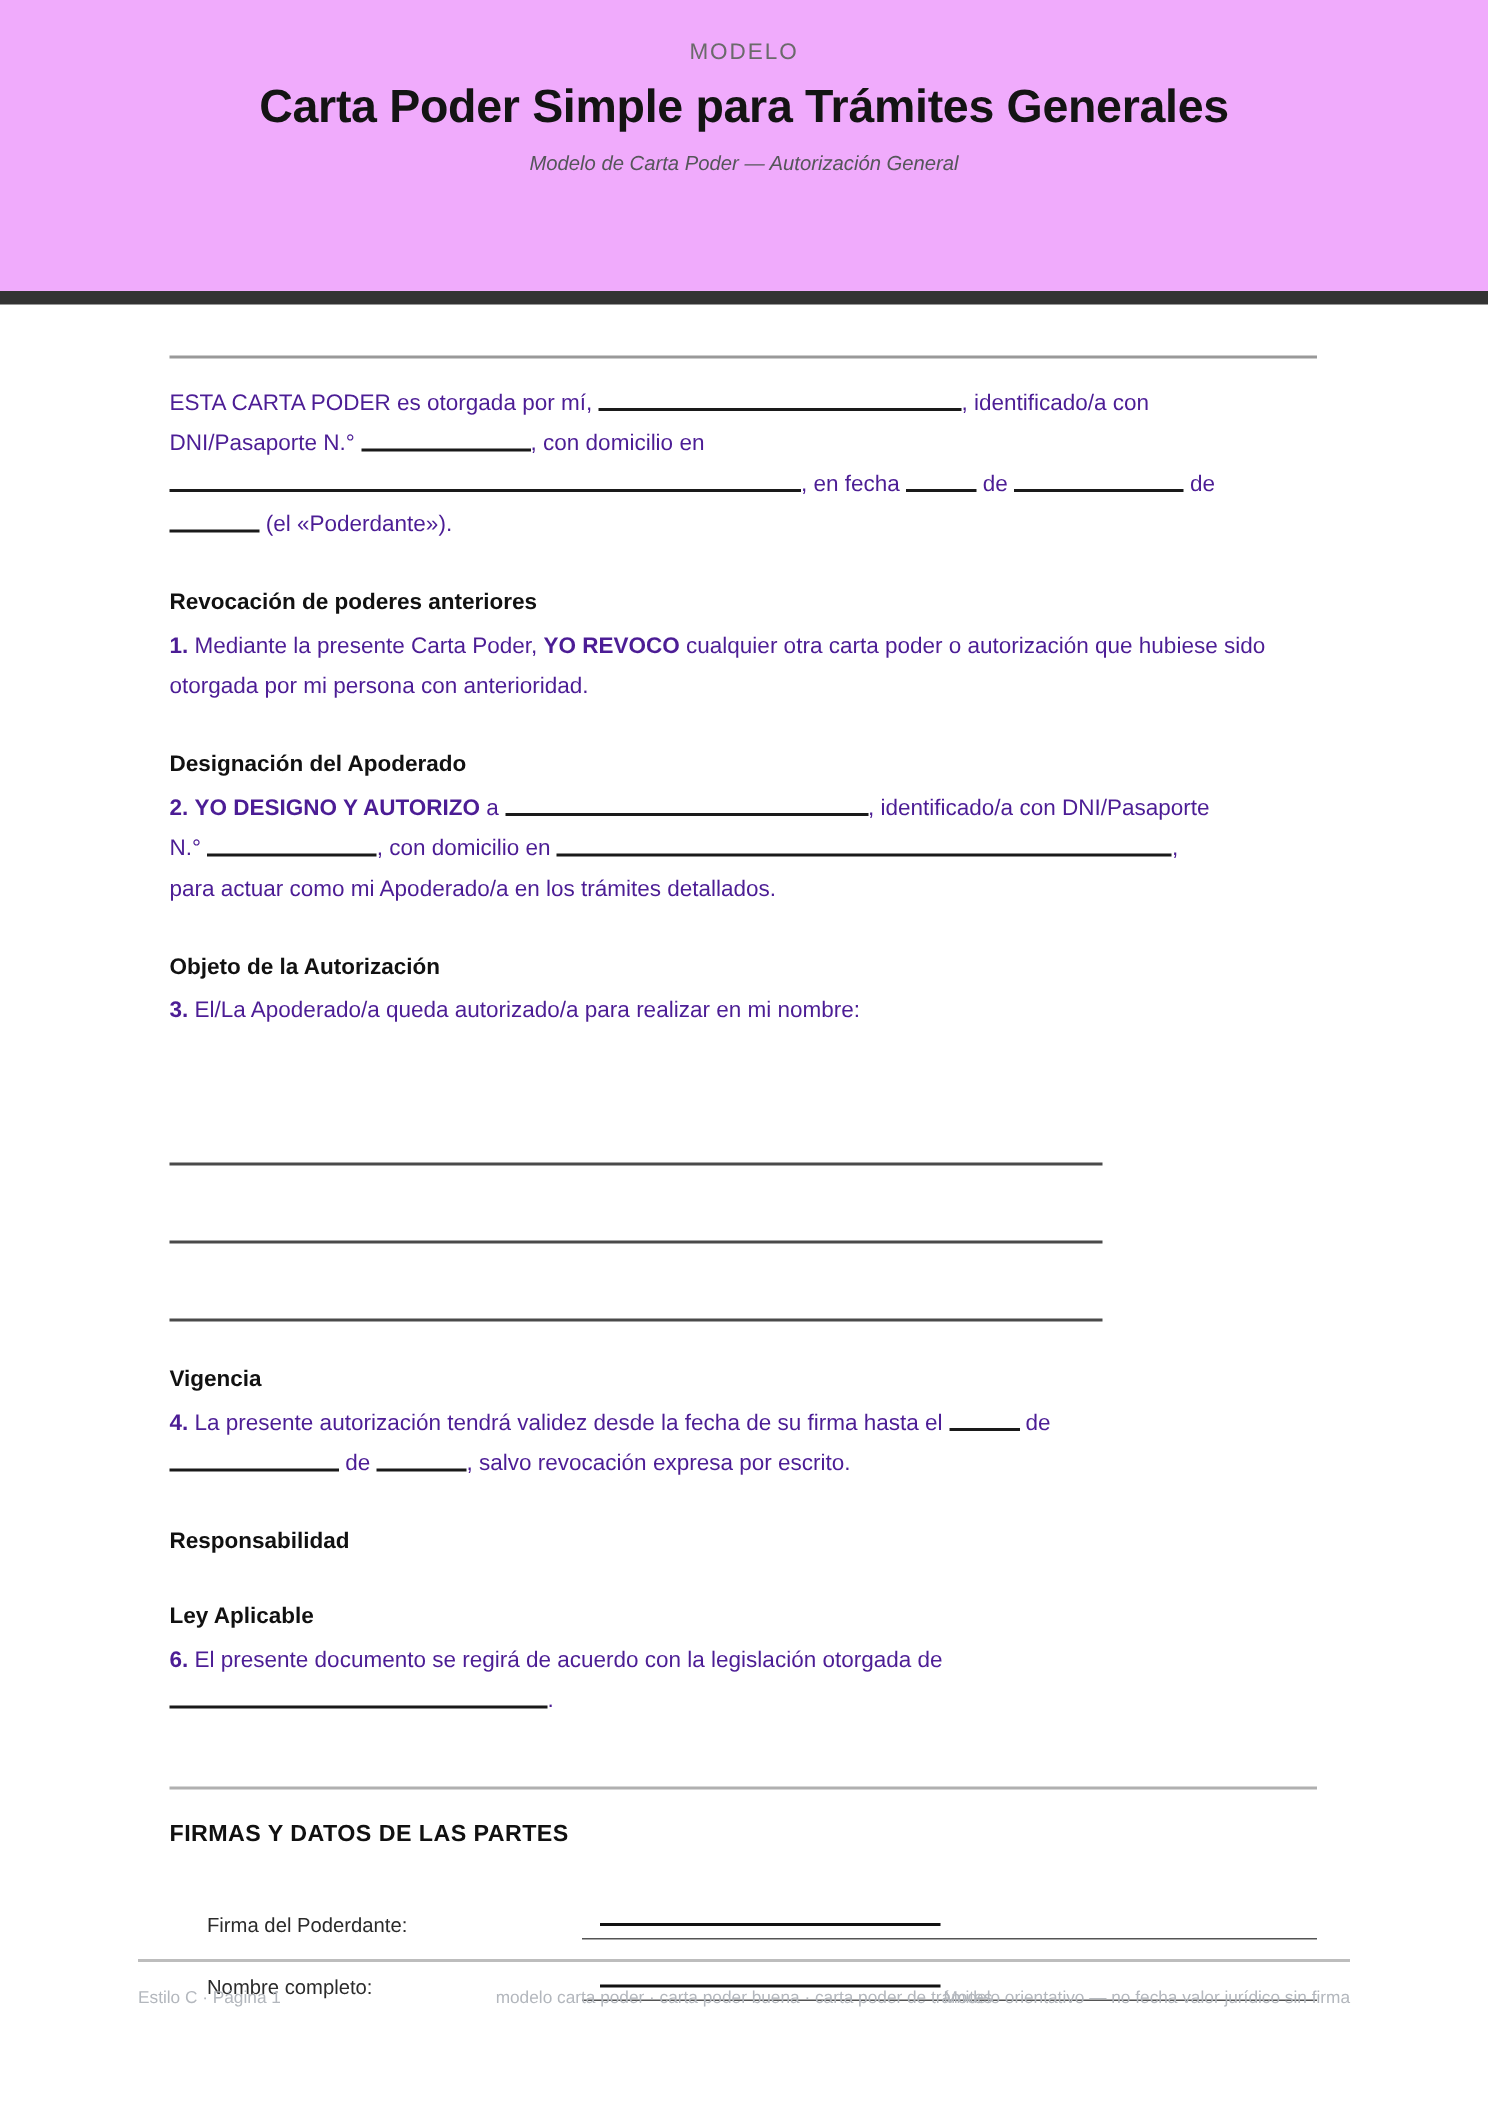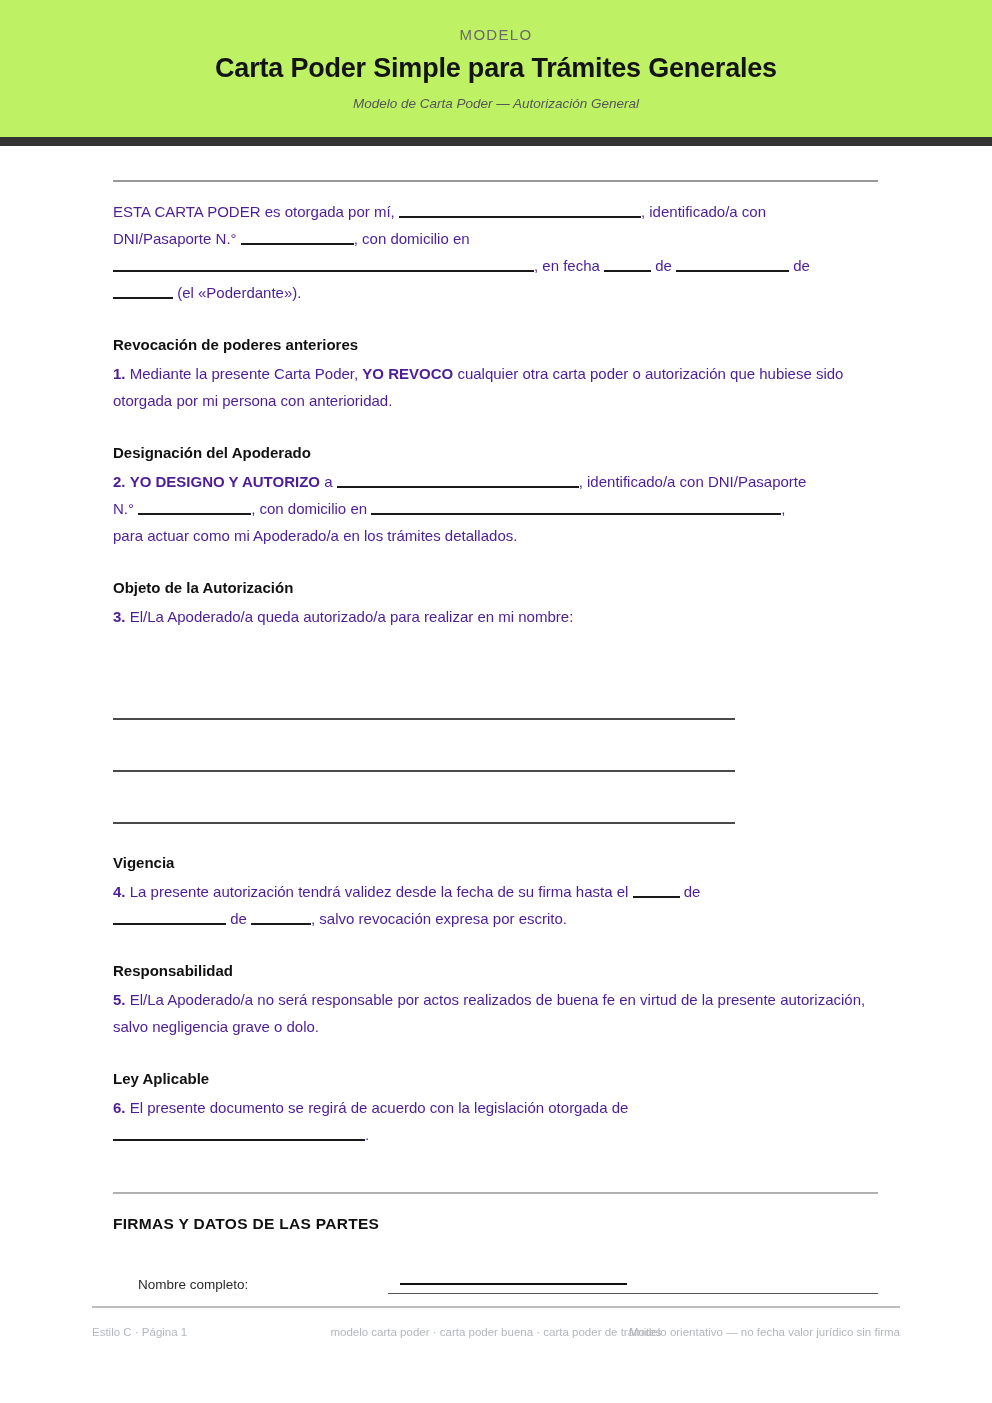--- a/index.html
+++ b/index.html
@@ -11,35 +11,35 @@
     width: 992px;
     height: 1403px;
     font-family: "Liberation Sans", sans-serif;
     color: #1a1a1a;
     position: relative;
     overflow: hidden;
   }
 
   
   .doc-header {
-    background: #bef264;
-    height: 137px;
+    background: #f0abfc;
+    height: 194px;
     box-sizing: border-box;
     padding-top: 26px;
     text-align: center;
   }
   .kicker {
     font-size: 15px;
     letter-spacing: 1.3px;
     color: #6a6a6a;
     font-weight: 400;
     margin: 0 0 10px 0;
   }
   .doc-title {
-    font-size: 27px;
+    font-size: 31px;
     font-weight: bold;
     color: #141414;
     margin: 0 0 12px 0;
     letter-spacing: -0.2px;
   }
   .doc-subtitle {
     font-size: 13.5px;
     font-style: italic;
     color: #55565a;
     margin: 0;
@@ -270,38 +270,41 @@
     <span>La presente autorización tendrá validez desde la fecha de su firma hasta el</span>
     <span class="blank b-sm"></span>
     <span>de</span>
     <br>
     <span class="blank b-md"></span>
     <span>de</span>
     <span class="blank b-xs"></span><span>, salvo revocación expresa por escrito.</span>
   </p>
 
   <h3 class="section-head">Responsabilidad</h3>
-  <p class="para">
-    <span class="clause-num">5.</span>
-    <span>El/La Apoderado/a no será responsable por actos realizados de buena fe en virtud de la presente autorización, salvo negligencia grave o dolo.</span>
-  </p>
 
   <h3 class="section-head">Ley Aplicable</h3>
   <p class="para">
     <span class="clause-num">6.</span>
     <span>El presente documento se regirá de acuerdo con la legislación otorgada de</span>
     <br>
     <span class="blank b-law"></span><span>.</span>
   </p>
 
   <hr class="sig-rule">
   <div class="sig-title">FIRMAS Y DATOS DE LAS PARTES</div>
 
   <table class="sig-table">
     <tbody>
+      <tr>
+        <td class="sig-label">Firma del Poderdante:</td>
+        <td class="sig-field">
+          <span class="sig-strong-line"></span>
+          <span class="sig-thin-line"></span>
+        </td>
+      </tr>
       <tr>
         <td class="sig-label">Nombre completo:</td>
         <td class="sig-field">
           <span class="sig-strong-line"></span>
           <span class="sig-thin-line"></span>
         </td>
       </tr>
     </tbody>
   </table>
 

